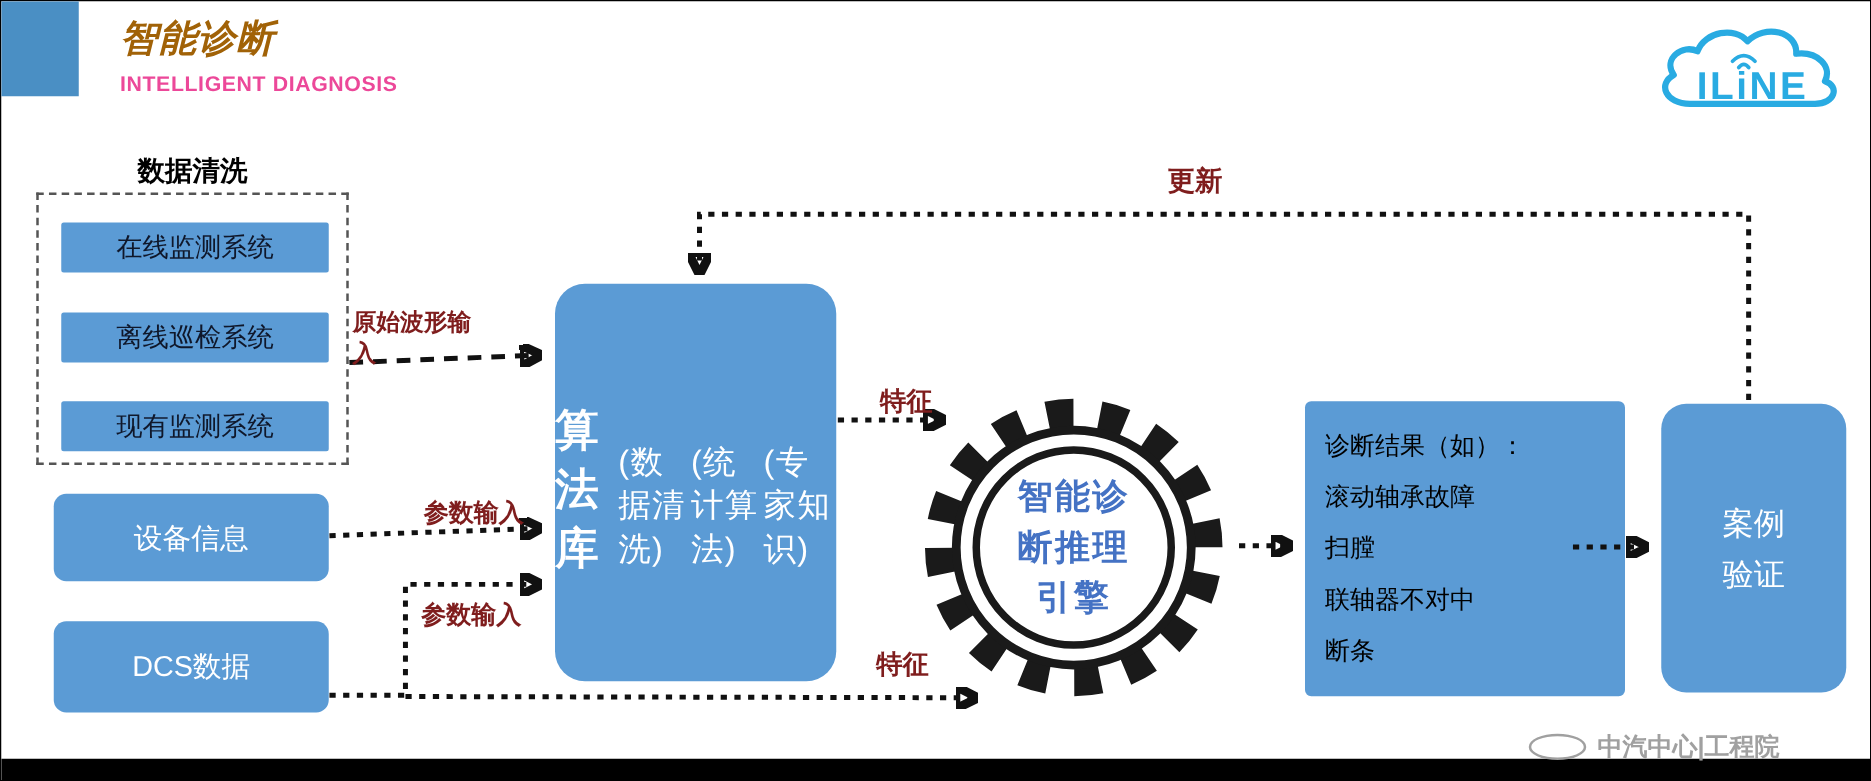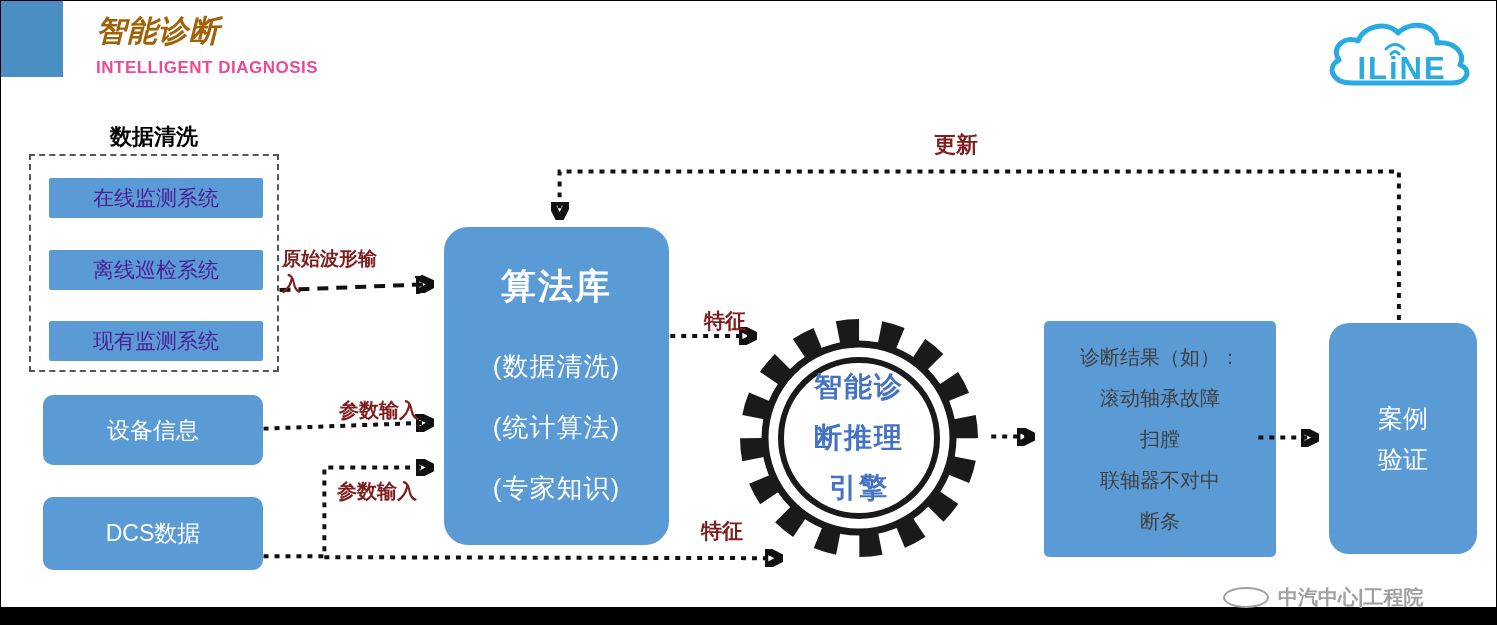--- a/index.html
+++ b/index.html
@@ -22,60 +22,59 @@
   .subtitle { left: 95px; top: 57px; font-size: 17px; font-weight: 600; color: #ec4899; letter-spacing: 0.5px; }
   .logo { left: 1320px; top: 12px; width: 162px; height: 84px; color: var(--logo_blue, #29abe2); }
   .logo path { stroke: currentColor; fill: none; stroke-linecap: round; stroke-linejoin: round; }
   .logo text { fill: currentColor; font-family: "Liberation Sans", "DejaVu Sans", sans-serif; font-weight: bold; font-size: 31px; letter-spacing: 2px; }
 
   
   .group-label { left: 28px; top: 121px; width: 250px; text-align: center; font-size: 22px; font-weight: 600; color: #000; }
   .group-box { left: 28px; top: 153px; width: 250px; height: 218px; border: 2px dashed #555; }
   .vib-item {
     position: absolute; left: 18px; width: 214px; height: 40px;
-    background: var(--box_blue, #5b9bd5); color: #4c1d95;
+    background: var(--box_blue, #5b9bd5); color: #0f172a;
     display: flex; align-items: center; justify-content: center;
     font-size: 21px; border-radius: 2px;
   }
   .bluebox {
     background: var(--box_blue, #5b9bd5); color: #fff;
     display: flex; align-items: center; justify-content: center;
   }
   .device-box { left: 42px; top: 394px; width: 220px; height: 70px; border-radius: 10px; font-size: 23px; }
   .dcs-box { left: 42px; top: 496px; width: 220px; height: 73px; border-radius: 10px; font-size: 23px; }
 
   
   .algo-box {
     left: 443px; top: 226px; width: 225px; height: 318px;
     background: var(--box_blue, #5b9bd5); color: #fff;
     border-radius: 24px;
-    display: flex; flex-direction: column; align-items: center;
+    display: flex; flex-direction: row; align-items: center;
     padding-top: 36px;
   }
   .algo-title { font-size: 35px; font-weight: 600; letter-spacing: 2px; margin-bottom: 26px; }
   .algo-item { font-size: 26px; margin: 13px 0; letter-spacing: 1px; }
 
   
   .gear-wrap { left: 726px; top: 296px; width: 264px; height: 282px; background: #fff; }
   .gear-svg { position: absolute; inset: 0; width: 100%; height: 100%; }
   .engine-text {
     position: absolute; inset: 0;
     display: flex; flex-direction: column; align-items: center; justify-content: center;
     color: var(--engine_text_blue, #4472c4);
     font-size: 28px; font-weight: 700; line-height: 1.45; letter-spacing: 2px;
     text-align: right;
-    gap: 10px;
   }
 
   
   .result-box {
-    left: 1043px; top: 320px; width: 232px; height: 236px;
-    background: var(--box_blue, #5b9bd5); color: #404040;
+    left: 1043px; top: 320px; width: 256px; height: 236px;
+    background: var(--box_blue, #5b9bd5); color: #000000;
     border-radius: 5px; padding: 12px 16px;
-    display: flex; flex-direction: column; justify-content: center; align-items: center;
+    display: flex; flex-direction: column; justify-content: center;
   }
   .result-line { font-size: 20px; line-height: 2.05; white-space: nowrap; }
   .case-box {
     left: 1328px; top: 322px; width: 148px; height: 231px;
     border-radius: 20px; flex-direction: column; gap: 8px; font-size: 25px;
   }
 
   
   .arrow-label { position: absolute; font-weight: 700; color: #7f1d1d; }
   .lbl-raw { left: 281px; top: 246px; width: 102px; font-size: 19px; line-height: 1.3; }

